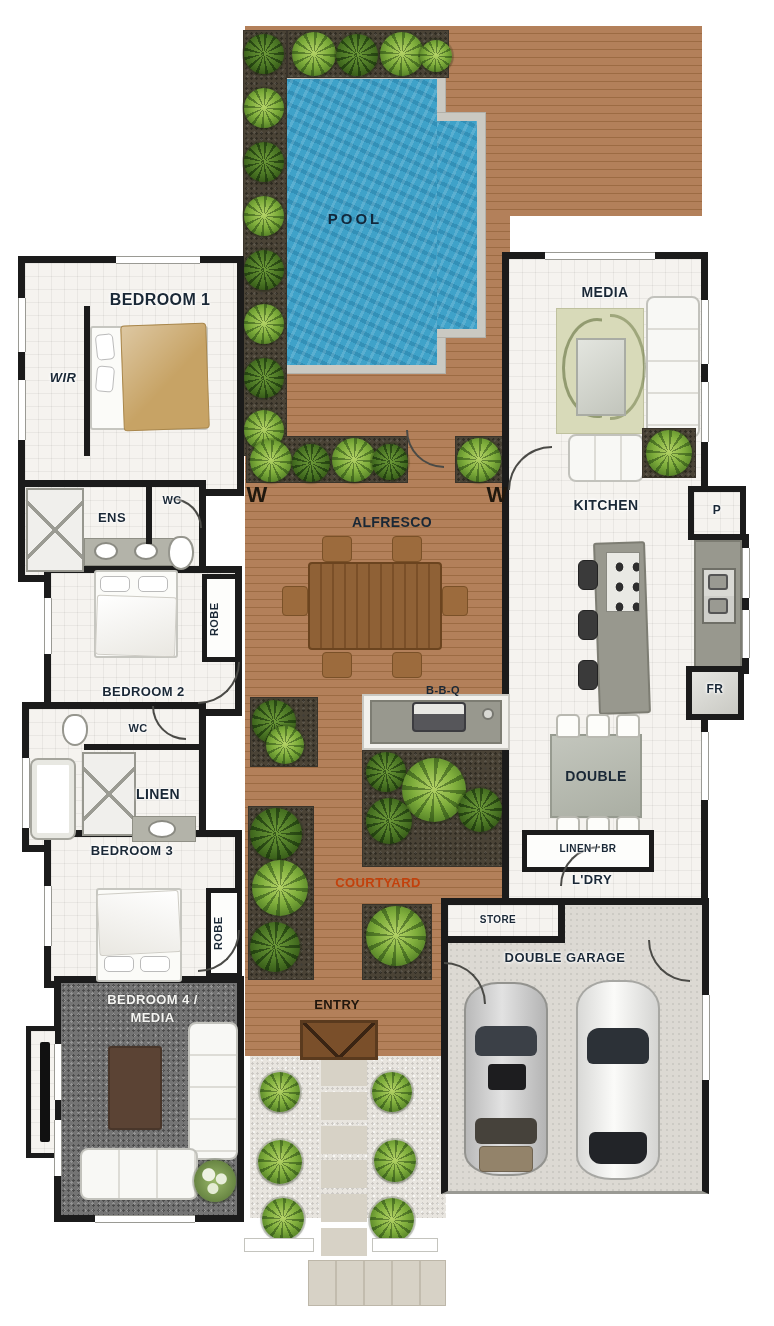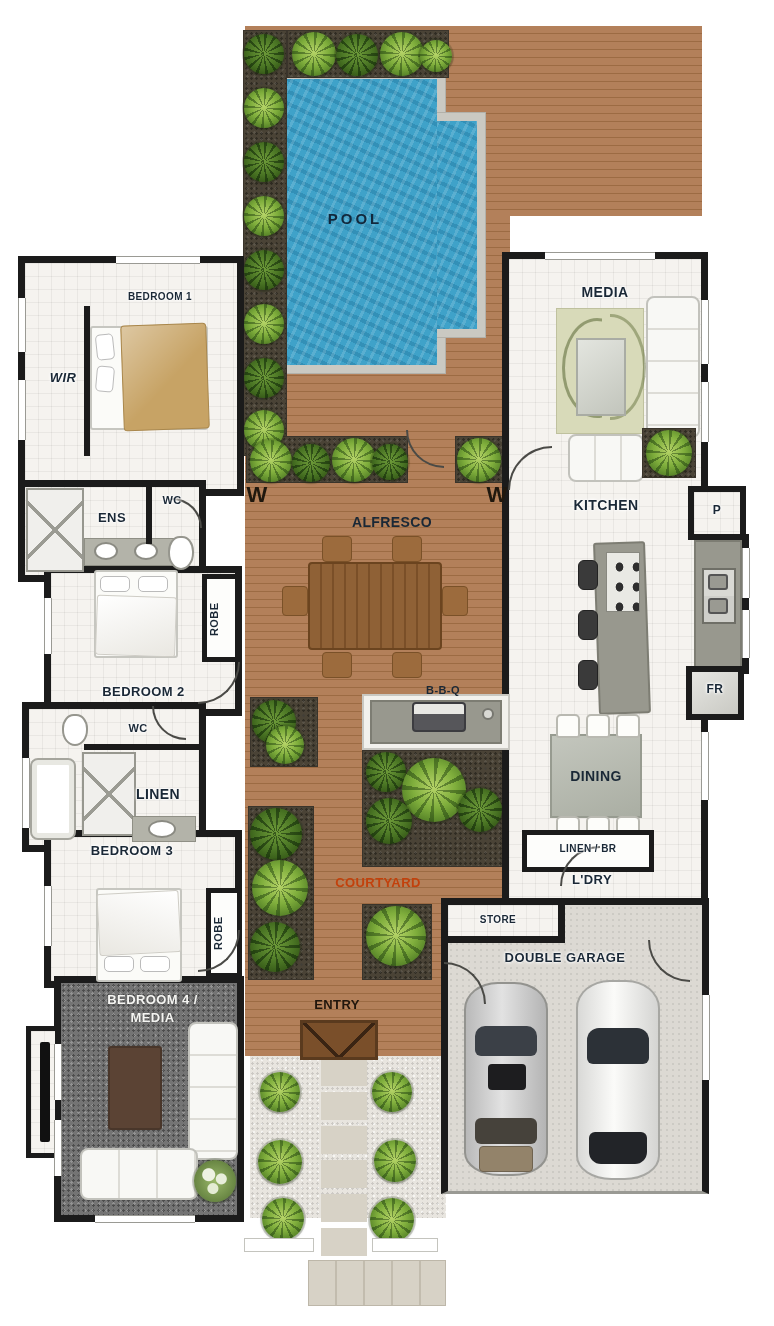--- a/index.html
+++ b/index.html
@@ -276,39 +276,39 @@
   <div class="abs arc arc-bl" style="left:406px;top:430px;width:38px;height:38px;"></div>
   <div class="abs arc arc-tl" style="left:508px;top:446px;width:44px;height:44px;"></div>
   <div class="abs arc arc-tr" style="left:172px;top:498px;width:30px;height:30px;"></div>
   <div class="abs arc arc-br" style="left:198px;top:662px;width:42px;height:42px;"></div>
   <div class="abs arc arc-bl" style="left:152px;top:706px;width:34px;height:34px;"></div>
   <div class="abs arc arc-br" style="left:198px;top:930px;width:42px;height:42px;"></div>
   <div class="abs arc arc-tl" style="left:560px;top:846px;width:40px;height:40px;"></div>
   <div class="abs arc arc-bl" style="left:648px;top:940px;width:42px;height:42px;"></div>
   <div class="abs arc arc-tr" style="left:444px;top:962px;width:42px;height:42px;"></div>
 
-  <div class="lbl" style="left:90px;top:291px;width:140px;font-size:10px;">BEDROOM 1</div>
+  <div class="lbl" style="left:90px;top:291px;width:140px;font-size:16px;">BEDROOM 1</div>
   <div class="lbl" style="left:40px;top:370px;width:46px;font-style:italic;">WIR</div>
   <div class="lbl" style="left:86px;top:510px;width:52px;">ENS</div>
   <div class="lbl" style="left:152px;top:494px;width:40px;font-size:11px;">WC</div>
   <div class="lbl" style="left:86px;top:684px;width:115px;">BEDROOM 2</div>
   <div class="lbl lbl-v" style="left:208px;top:588px;height:62px;font-size:11px;">ROBE</div>
   <div class="lbl" style="left:118px;top:722px;width:40px;font-size:11px;">WC</div>
   <div class="lbl" style="left:126px;top:786px;width:64px;font-size:14px;">LINEN</div>
   <div class="lbl" style="left:72px;top:843px;width:120px;">BEDROOM 3</div>
   <div class="lbl lbl-v" style="left:212px;top:902px;height:62px;font-size:11px;">ROBE</div>
   <div class="lbl lbl-wt" style="left:90px;top:992px;width:125px;">BEDROOM 4 /</div>
   <div class="lbl lbl-wt" style="left:90px;top:1010px;width:125px;">MEDIA</div>
   <div class="lbl" style="left:568px;top:284px;width:74px;font-size:14px;">MEDIA</div>
   <div class="lbl" style="left:562px;top:497px;width:88px;font-size:14px;">KITCHEN</div>
   <div class="lbl" style="left:702px;top:503px;width:30px;font-size:12px;">P</div>
   <div class="lbl" style="left:700px;top:682px;width:30px;font-size:12px;">FR</div>
   <div class="lbl" style="left:340px;top:514px;width:104px;font-size:14px;text-shadow:none;">ALFRESCO</div>
   <div class="lbl" style="left:414px;top:684px;width:58px;font-size:11px;text-shadow:none;">B-B-Q</div>
-  <div class="lbl" style="left:558px;top:768px;width:76px;font-size:14px;text-shadow:none;">DINING</div>
+  <div class="lbl" style="left:558px;top:768px;width:76px;font-size:14px;text-shadow:none;">DOUBLE</div>
   <div class="lbl" style="left:530px;top:843px;width:116px;font-size:10px;">LINEN / BR</div>
   <div class="lbl" style="left:552px;top:872px;width:80px;">L'DRY</div>
   <div class="lbl" style="left:322px;top:875px;width:112px;text-shadow:none;color:#c2410c;">COURTYARD</div>
   <div class="lbl" style="left:302px;top:997px;width:70px;text-shadow:none;color:#21160c;">ENTRY</div>
   <div class="lbl" style="left:458px;top:914px;width:80px;font-size:10px;">STORE</div>
   <div class="lbl" style="left:480px;top:950px;width:170px;">DOUBLE GARAGE</div>
   <div class="lbl" style="left:240px;top:482px;width:34px;font-size:22px;text-shadow:none;color:#20180e;">W</div>
   <div class="lbl" style="left:480px;top:482px;width:34px;font-size:22px;text-shadow:none;color:#20180e;">W</div>
 
 </div>

